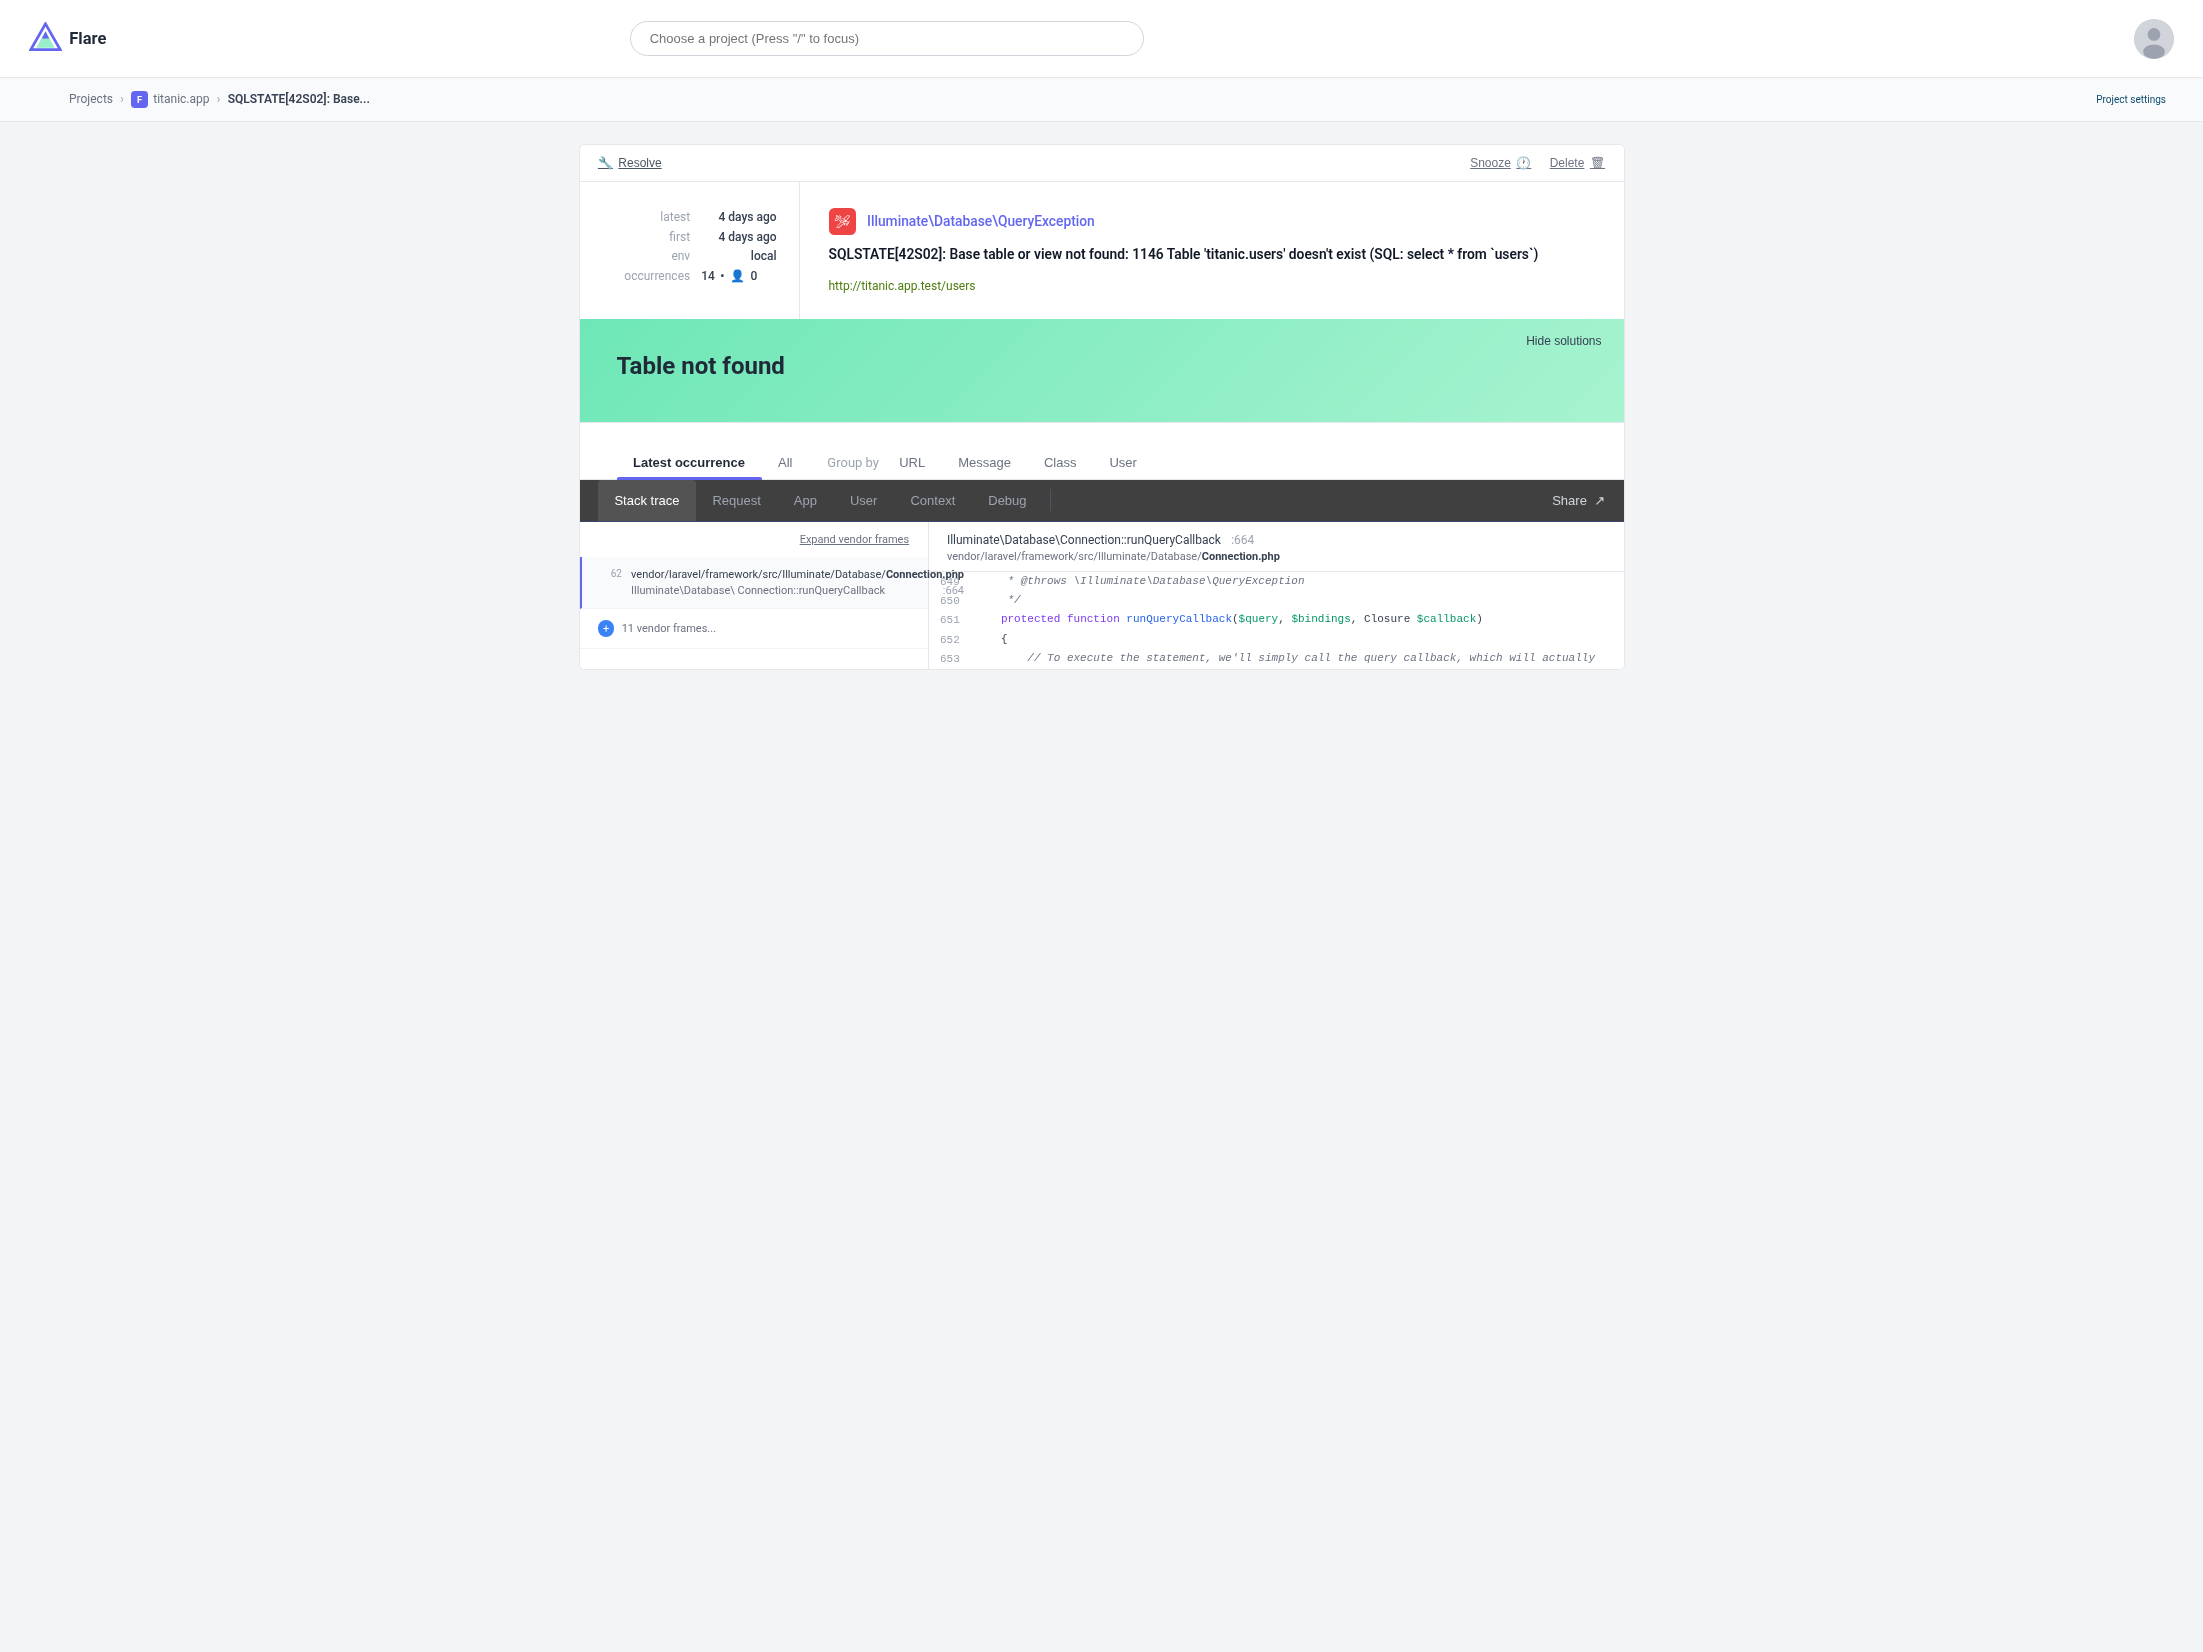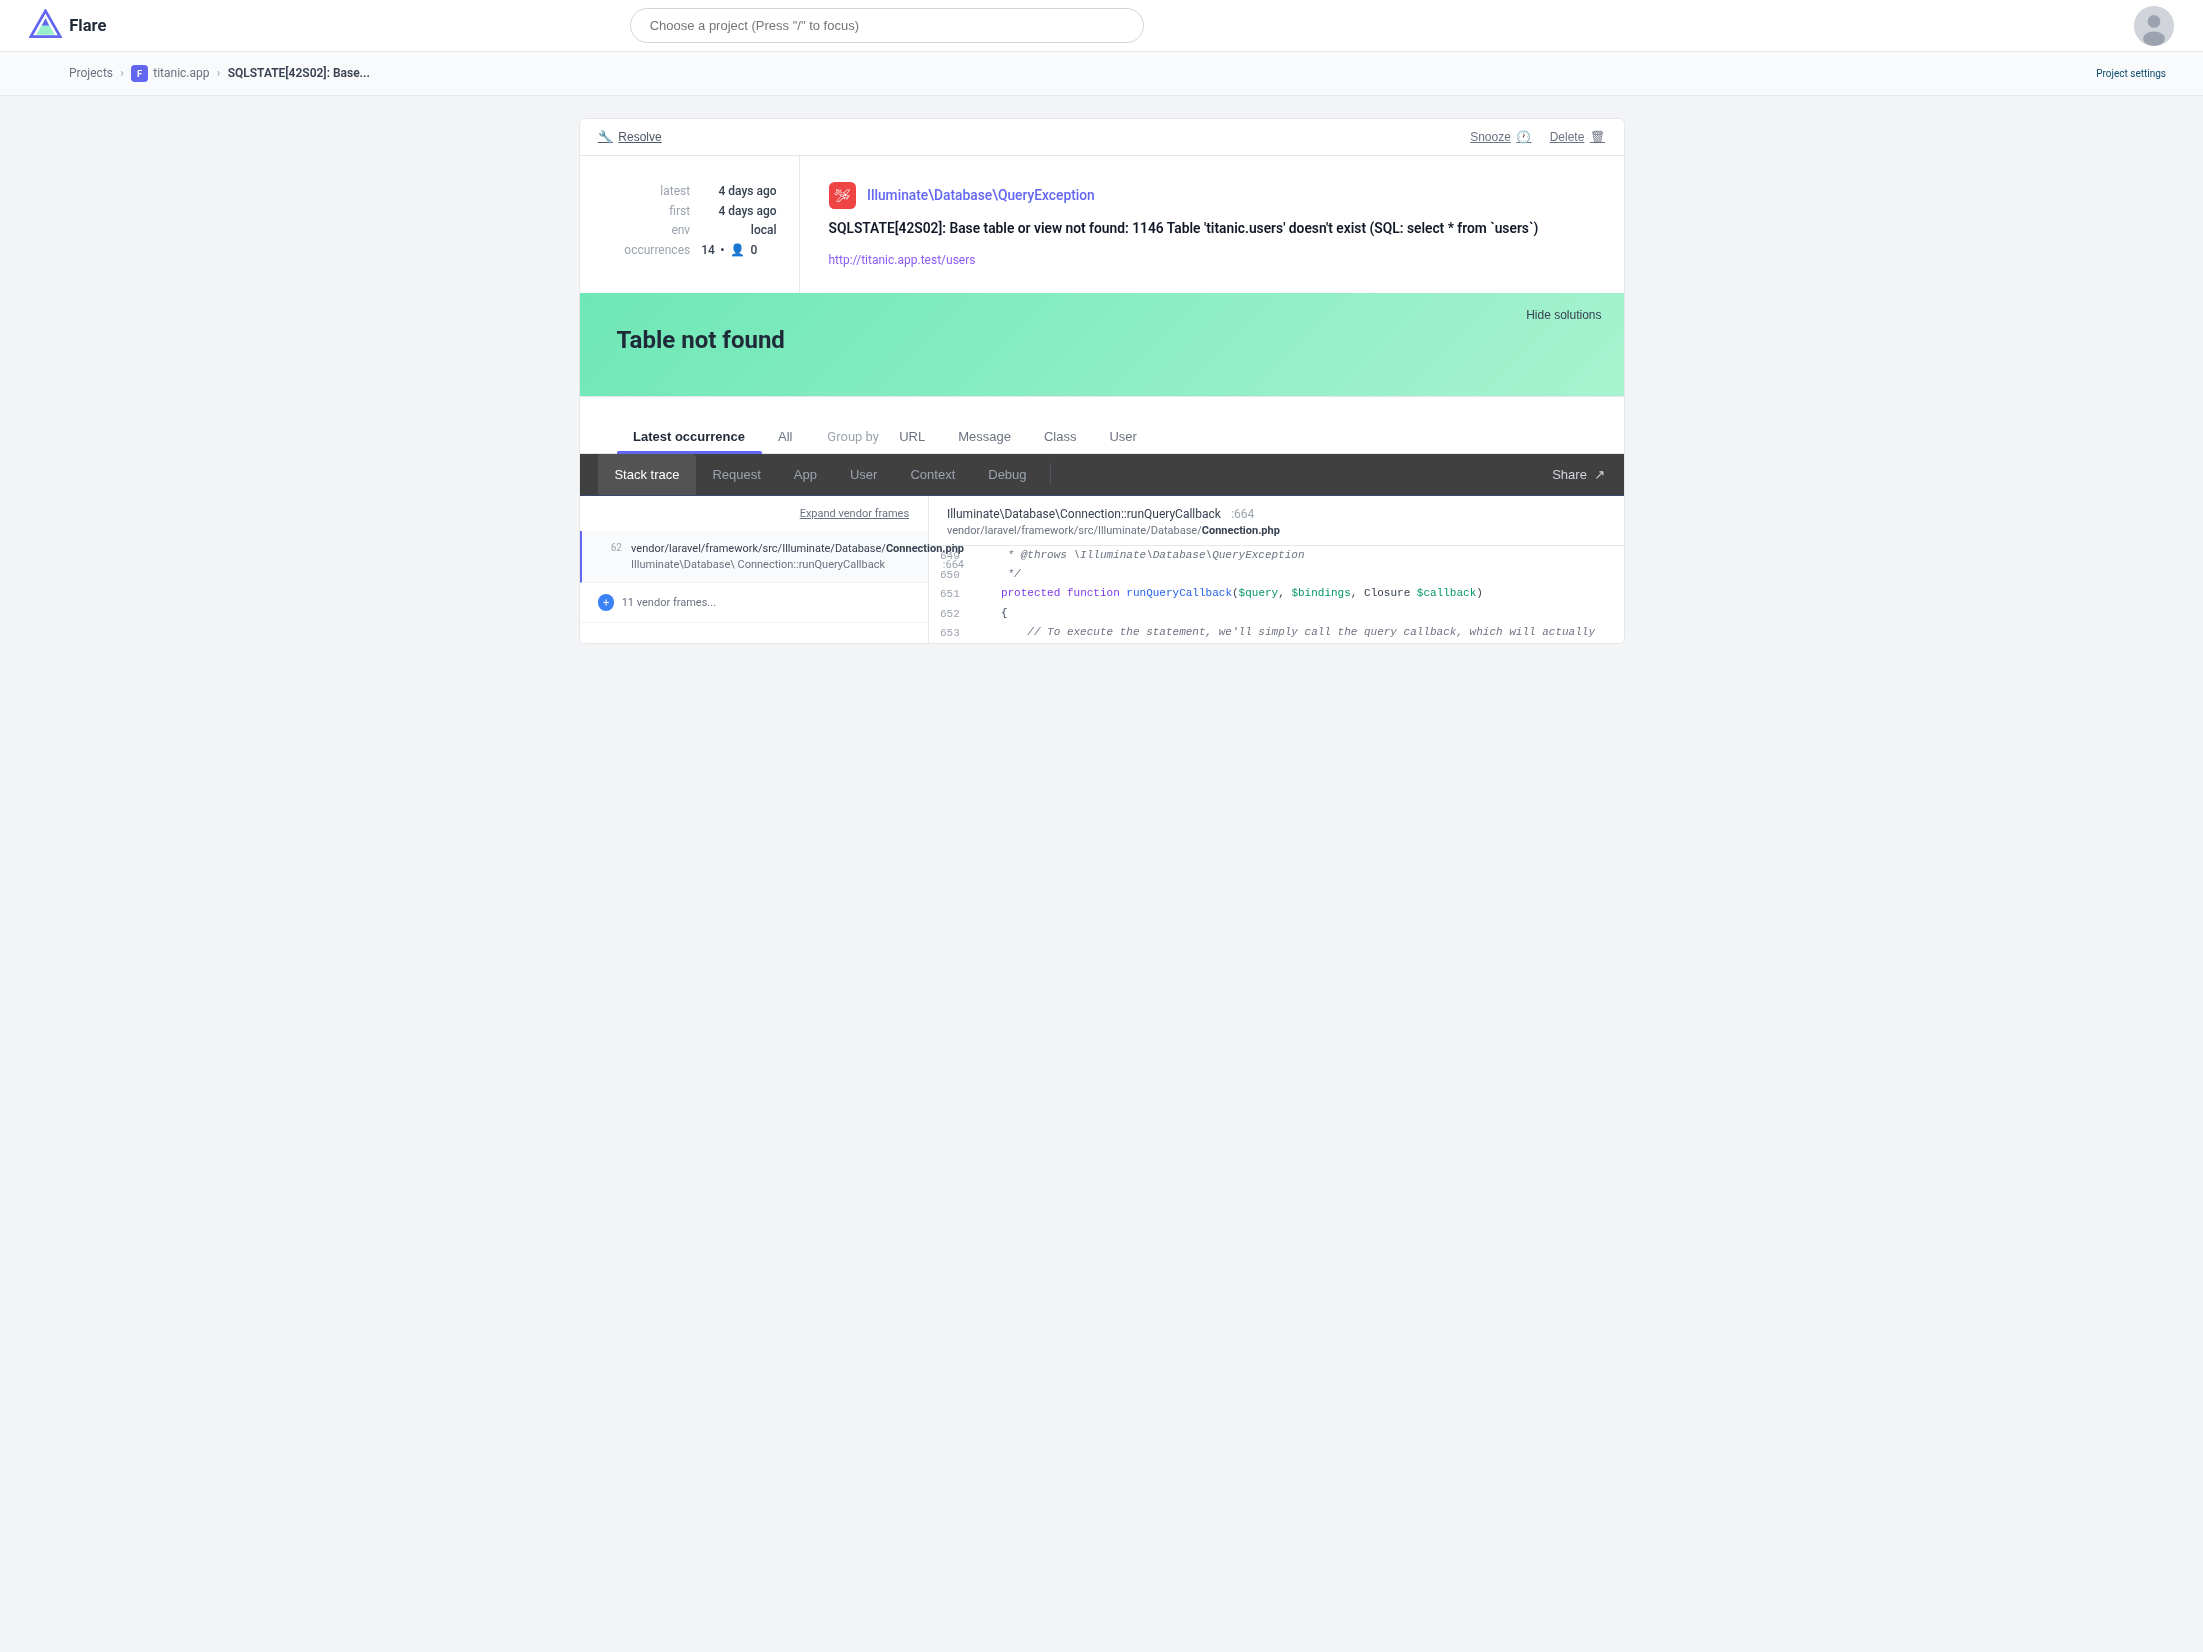--- a/index.html
+++ b/index.html
@@ -4,21 +4,21 @@
   <style>
     * { box-sizing: border-box; margin: 0; padding: 0; }
     body { font-family: -apple-system, BlinkMacSystemFont, 'Segoe UI', Roboto, sans-serif; background: #f3f4f6; color: #1f2937; font-size: 13px; }
 
     
     .top-nav {
       background: white;
       display: flex;
       align-items: center;
       padding: 0 29px;
-      height: 52px;
+      height: 78px;
       border-bottom: 0.9px solid #e5e7eb;
     }
     .logo {
       display: flex;
       align-items: center;
       gap: 7.3px;
       font-weight: 700;
       font-size: 16.5px;
       color: #1f2937;
       margin-right: 29px;
@@ -186,21 +186,21 @@
       font-weight: 500;
     }
     .exception-message {
       font-size: 13.8px;
       font-weight: 600;
       color: #111827;
       line-height: 1.5;
       margin-bottom: 13px;
     }
     .exception-url {
-      color: #8b5cf6;
+      color: #4d7c0f;
       text-decoration: none;
       font-size: 12px;
       margin-top: 21px;
     }
 
     
     .solutions-panel {
       background: #6ee7b7;
       background: linear-gradient(135deg, #6ee7b7 0%, #a7f3d0 100%);
       border-radius: 0;

